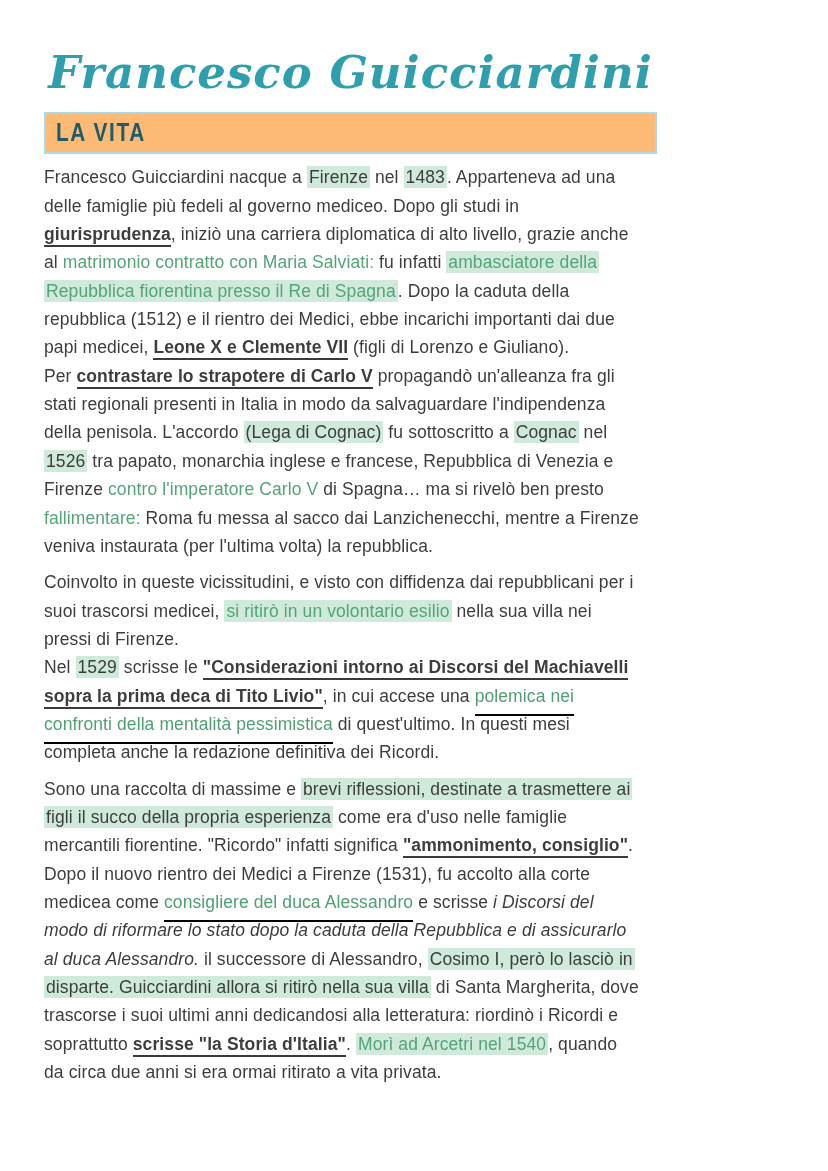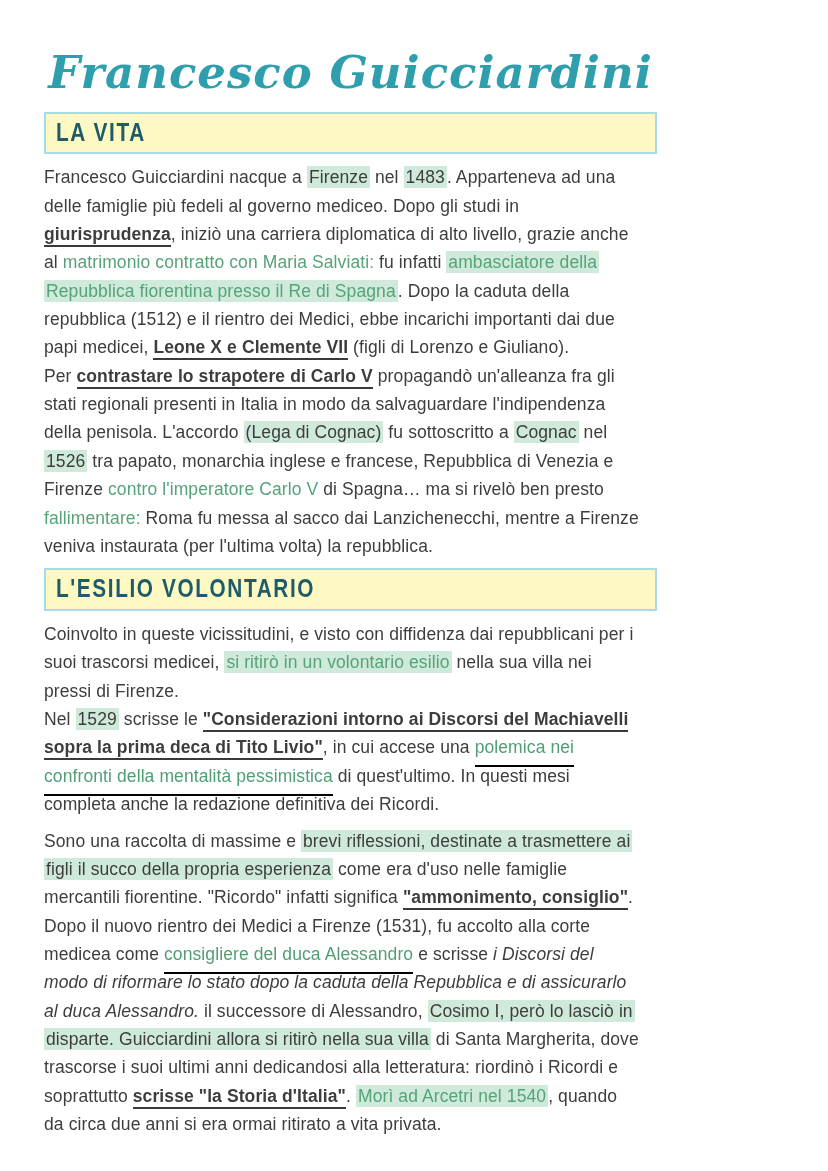--- a/index.html
+++ b/index.html
@@ -25,21 +25,21 @@
     font-family: "DejaVu Serif", serif;
     font-style: italic;
     font-weight: bold;
     font-size: 45px;
     letter-spacing: 1px;
     color: #2f9fae;
     margin: 0 0 14px 0;
     line-height: 1.1;
   }
   .section-header {
-    background: #fef9c3;
+    background: #fdba74;
     border: 2px solid #a9d9ea;
     padding: 4px 20px 5px 10px;
     margin: 6px 0 9px 0;
     color: #1e5c6b;
     white-space: nowrap;
     overflow: hidden;
   }
   .section-header .hd {
     display: inline-block;
     transform: scaleX(0.8);
@@ -91,23 +91,20 @@
   <h1 class="doc-title">Francesco Guicciardini</h1>
 
   <div class="section">
     <div class="section-header">
       <span class="hd">LA VITA</span>
     </div>
     <p class="body-text"><span class="seg-p">Francesco Guicciardini nacque a </span><span class="seg-hl">Firenze</span><span class="seg-p"> nel </span><span class="seg-hl">1483</span><span class="seg-p">. Apparteneva ad una delle famiglie più fedeli al governo mediceo. Dopo gli studi in </span><span class="seg-u">giurisprudenza</span><span class="seg-p">, iniziò una carriera diplomatica di alto livello, grazie anche al </span><span class="seg-g">matrimonio contratto con Maria Salviati:</span><span class="seg-p"> fu infatti </span><span class="seg-ghl">ambasciatore della Repubblica fiorentina presso il Re di Spagna</span><span class="seg-p">. Dopo la caduta della repubblica (1512) e il rientro dei Medici, ebbe incarichi importanti dai due papi medicei, </span><span class="seg-u">Leone X e Clemente VII</span><span class="seg-p"> (figli di Lorenzo e Giuliano).</span><br><span class="seg-p">Per </span><span class="seg-u">contrastare lo strapotere di Carlo V</span><span class="seg-p"> propagandò un'alleanza fra gli stati regionali presenti in Italia in modo da salvaguardare l'indipendenza della penisola. L'accordo </span><span class="seg-hl">(Lega di Cognac)</span><span class="seg-p"> fu sottoscritto a </span><span class="seg-hl">Cognac</span><span class="seg-p"> nel </span><span class="seg-hl">1526</span><span class="seg-p"> tra papato, monarchia inglese e francese, Repubblica di Venezia e Firenze </span><span class="seg-g">contro l'imperatore Carlo V</span><span class="seg-p"> di Spagna… ma si rivelò ben presto </span><span class="seg-g">fallimentare:</span><span class="seg-p"> Roma fu messa al sacco dai Lanzichenecchi, mentre a Firenze veniva instaurata (per l'ultima volta) la repubblica.</span></p>
   </div>
 
   <div class="section">
-    <div class="section-header">
-      <span class="hd">L'ESILIO VOLONTARIO</span>
-    </div>
     <p class="body-text"><span class="seg-p">Coinvolto in queste vicissitudini, e visto con diffidenza dai repubblicani per i suoi trascorsi medicei, </span><span class="seg-ghl">si ritirò in un volontario esilio</span><span class="seg-p"> nella sua villa nei pressi di Firenze.</span><br><span class="seg-p">Nel </span><span class="seg-hl">1529</span><span class="seg-p"> scrisse le </span><span class="seg-u">"Considerazioni intorno ai Discorsi del Machiavelli sopra la prima deca di Tito Livio"</span><span class="seg-p">, in cui accese una </span><span class="seg-gu">polemica nei confronti della mentalità pessimistica</span><span class="seg-p"> di quest'ultimo. In questi mesi completa anche la redazione definitiva dei Ricordi.</span></p>
   </div>
 
   <div class="section">
     <p class="body-text"><span class="seg-p">Sono una raccolta di massime e </span><span class="seg-hl">brevi riflessioni, destinate a trasmettere ai figli il succo della propria esperienza</span><span class="seg-p"> come era d'uso nelle famiglie mercantili fiorentine. "Ricordo" infatti significa </span><span class="seg-u">"ammonimento, consiglio"</span><span class="seg-p">.</span><br><span class="seg-p">Dopo il nuovo rientro dei Medici a Firenze (1531), fu accolto alla corte medicea come </span><span class="seg-gu">consigliere del duca Alessandro</span><span class="seg-p"> e scrisse </span><span class="seg-i">i Discorsi del modo di riformare lo stato dopo la caduta della Repubblica e di assicurarlo al duca Alessandro.</span><span class="seg-p"> il successore di Alessandro, </span><span class="seg-hl">Cosimo I, però lo lasciò in disparte. Guicciardini allora si ritirò nella sua villa</span><span class="seg-p"> di Santa Margherita, dove trascorse i suoi ultimi anni dedicandosi alla letteratura: riordinò i Ricordi e soprattutto </span><span class="seg-u">scrisse "la Storia d'Italia"</span><span class="seg-p">. </span><span class="seg-ghl">Morì ad Arcetri nel 1540</span><span class="seg-p">, quando da circa due anni si era ormai ritirato a vita privata.</span></p>
   </div>
 
 
 </div>
 

